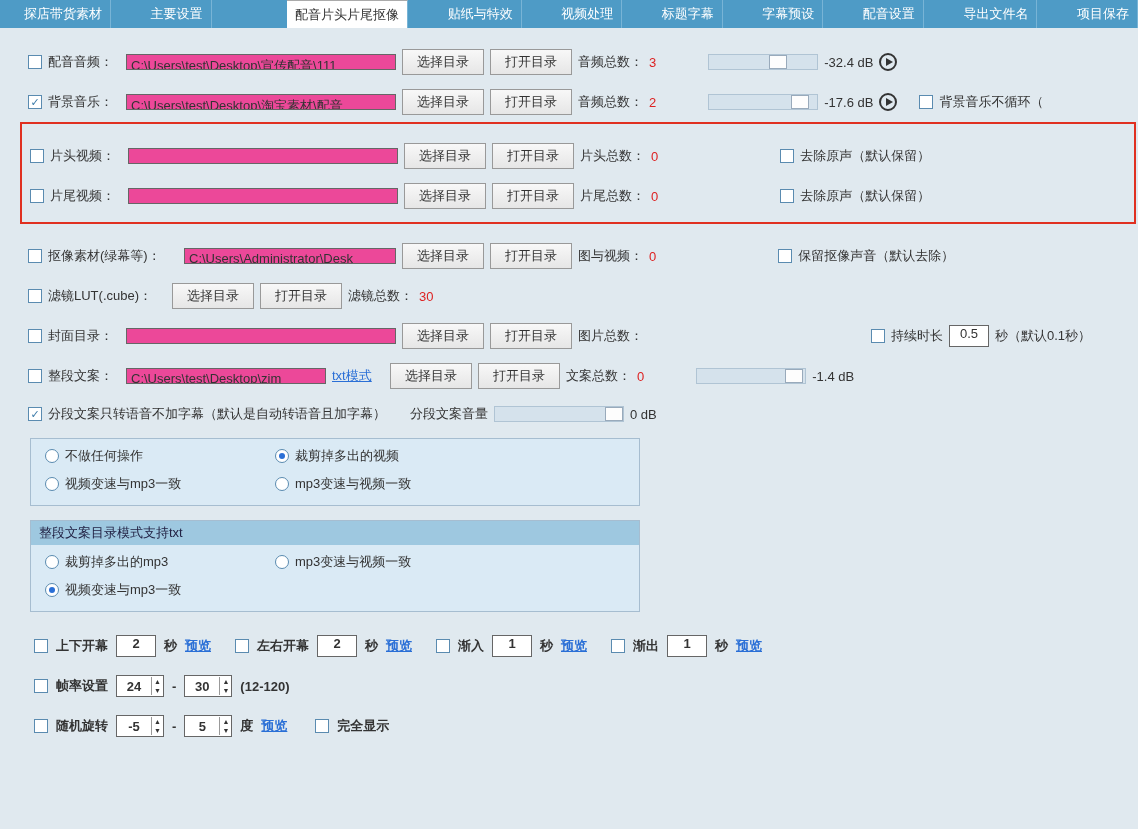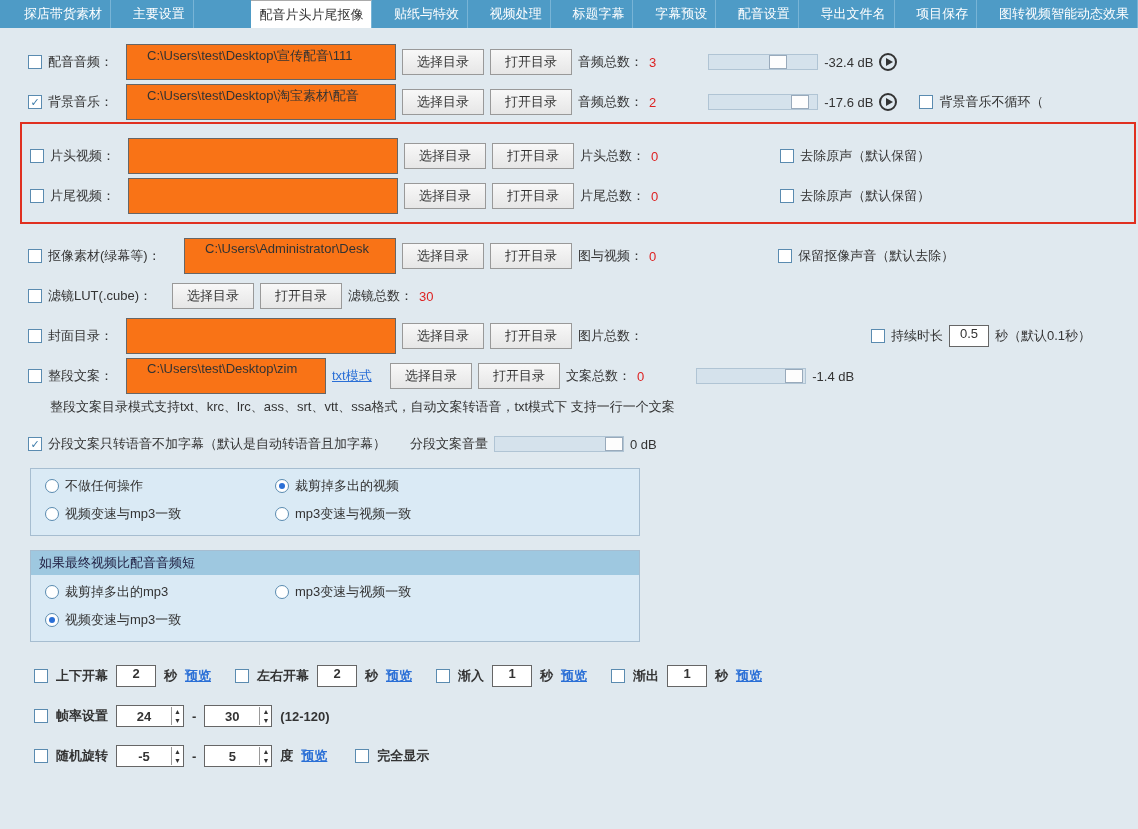--- a/index.html
+++ b/index.html
@@ -56,23 +56,23 @@
     justify-content: center;
     font-size: 11px;
     color: #3a7aa8;
     cursor: pointer;
     flex-shrink: 0;
   }
   .chk.checked::after { content: "✓"; }
   .lbl { white-space: nowrap; }
   .txt {
     border: 1px solid #666;
-    background: #f97316;
-    height: 36px;
-    padding: 2px 20px;
+    background: #ec4899;
+    height: 16px;
+    padding: 2px 4px;
     font-size: 13px;
     overflow: hidden;
     white-space: nowrap;
   }
   .btn {
     border: 1px solid #999;
     background: linear-gradient(#f8f8f8,#e6e6e6);
     height: 26px;
     padding: 4px 14px;
     font-size: 13px;
@@ -148,21 +148,21 @@
     content: ""; width: 6px; height: 6px; background: #2a6fd6; border-radius: 50%;
   }
   .numin {
     width: 40px; height: 22px;
     border: 1px solid #666;
     background: #fff;
     text-align: center;
     font-size: 13px;
   }
   .spin {
-    width: 68px; height: 22px;
+    width: 48px; height: 22px;
     border: 1px solid #666;
     background: #fff;
     display: inline-flex;
     align-items: center;
   }
   .spin .v { flex: 1; text-align: center; }
   .spin .arrows {
     width: 12px; display: flex; flex-direction: column;
     font-size: 7px; line-height: 9px; border-left: 1px solid #999;
   }
@@ -177,21 +177,20 @@
   <div class="tab">探店带货素材</div>
   <div class="tab">主要设置</div>
   <div class="tab active">配音片头片尾抠像</div>
   <div class="tab">贴纸与特效</div>
   <div class="tab">视频处理</div>
   <div class="tab">标题字幕</div>
   <div class="tab">字幕预设</div>
   <div class="tab">配音设置</div>
   <div class="tab">导出文件名</div>
   <div class="tab">项目保存</div>
-  <div class="tab">图转视频智能动态效果</div>
 </div>
 
 <div class="content">
 
   <div class="row">
     <span class="chk"></span>
     <span class="lbl" style="width:72px">配音音频：</span>
     <div class="txt" style="width:270px">C:\Users\test\Desktop\宣传配音\111</div>
     <div class="btn">选择目录</div>
     <div class="btn">打开目录</div>
@@ -297,21 +296,20 @@
     <div class="btn">打开目录</div>
     <span class="count-lbl">文案总数：</span>
     <span class="count-val">0</span>
     <span style="width:40px"></span>
     <div class="slider">
         <div class="thumb" style="left:88px"></div>
       </div>
     <span class="db">-1.4 dB</span>
   </div>
 
-  <div class="hint">整段文案目录模式支持txt、krc、lrc、ass、srt、vtt、ssa格式，自动文案转语音，txt模式下 支持一行一个文案</div>
 
   <div class="row tight">
     <span class="chk checked"></span>
     <span class="lbl">分段文案只转语音不加字幕（默认是自动转语音且加字幕）</span>
     <span style="width:12px"></span>
     <span class="lbl">分段文案音量</span>
     <div class="slider" style="width:130px">
         <div class="thumb" style="left:110px"></div>
       </div>
     <span class="db">0 dB</span>
@@ -332,21 +330,21 @@
           <span>视频变速与mp3一致</span>
         </label>
       <label class="radio">
           <span class="dot"></span>
           <span>mp3变速与视频一致</span>
         </label>
     </div>
   </div>
 
   <div class="groupbox" style="margin-top:14px">
-    <div class="title">如果最终视频比配音音频短</div>
+    <div class="title">整段文案目录模式支持txt</div>
     <div class="body">
       <label class="radio">
           <span class="dot"></span>
           <span>裁剪掉多出的mp3</span>
         </label>
       <label class="radio">
           <span class="dot"></span>
           <span>mp3变速与视频一致</span>
         </label>
       <label class="radio sel">

